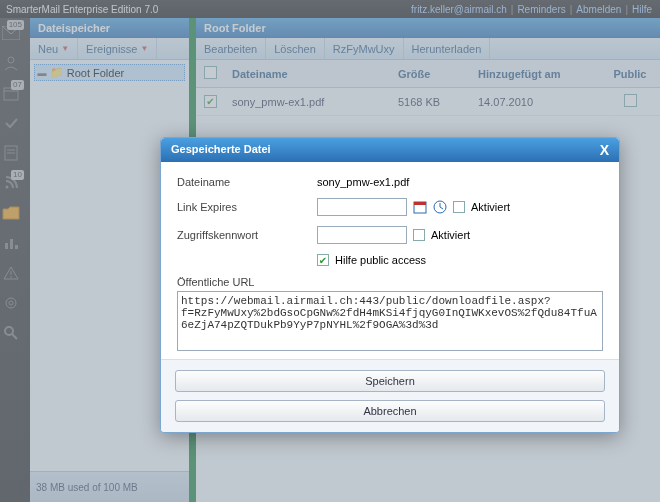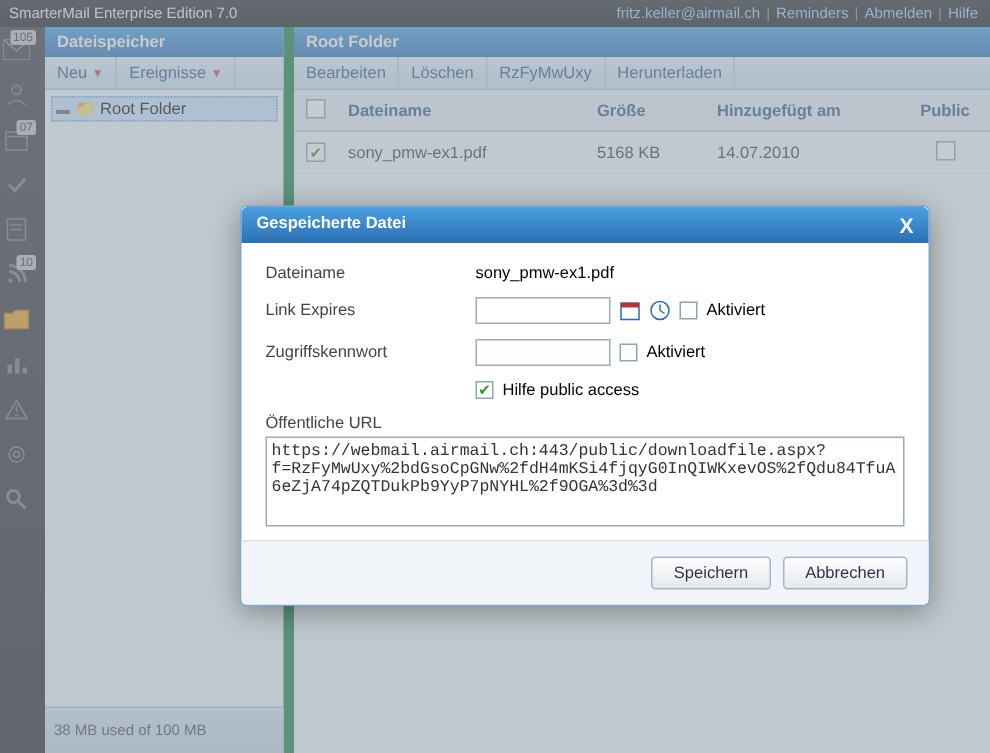--- a/index.html
+++ b/index.html
@@ -214,20 +214,21 @@
     background: #fff;
   }
   .dialog-footer {
     display: flex;
     justify-content: flex-end;
     gap: 8px;
     padding: 10px 14px;
     background: #f1f5f9;
     border-top: 1px solid #d5e0ea;
     border-radius: 0 0 4px 4px;
+    flex-direction: column;
   }
   .btn {
     background: linear-gradient(#fdfdfd,#e5e9ed);
     border: 1px solid #a5b5c5;
     border-radius: 3px;
     padding: 4px 14px;
     color: #334;
     font-size: 11px;
   }
   svg { display:block; }

